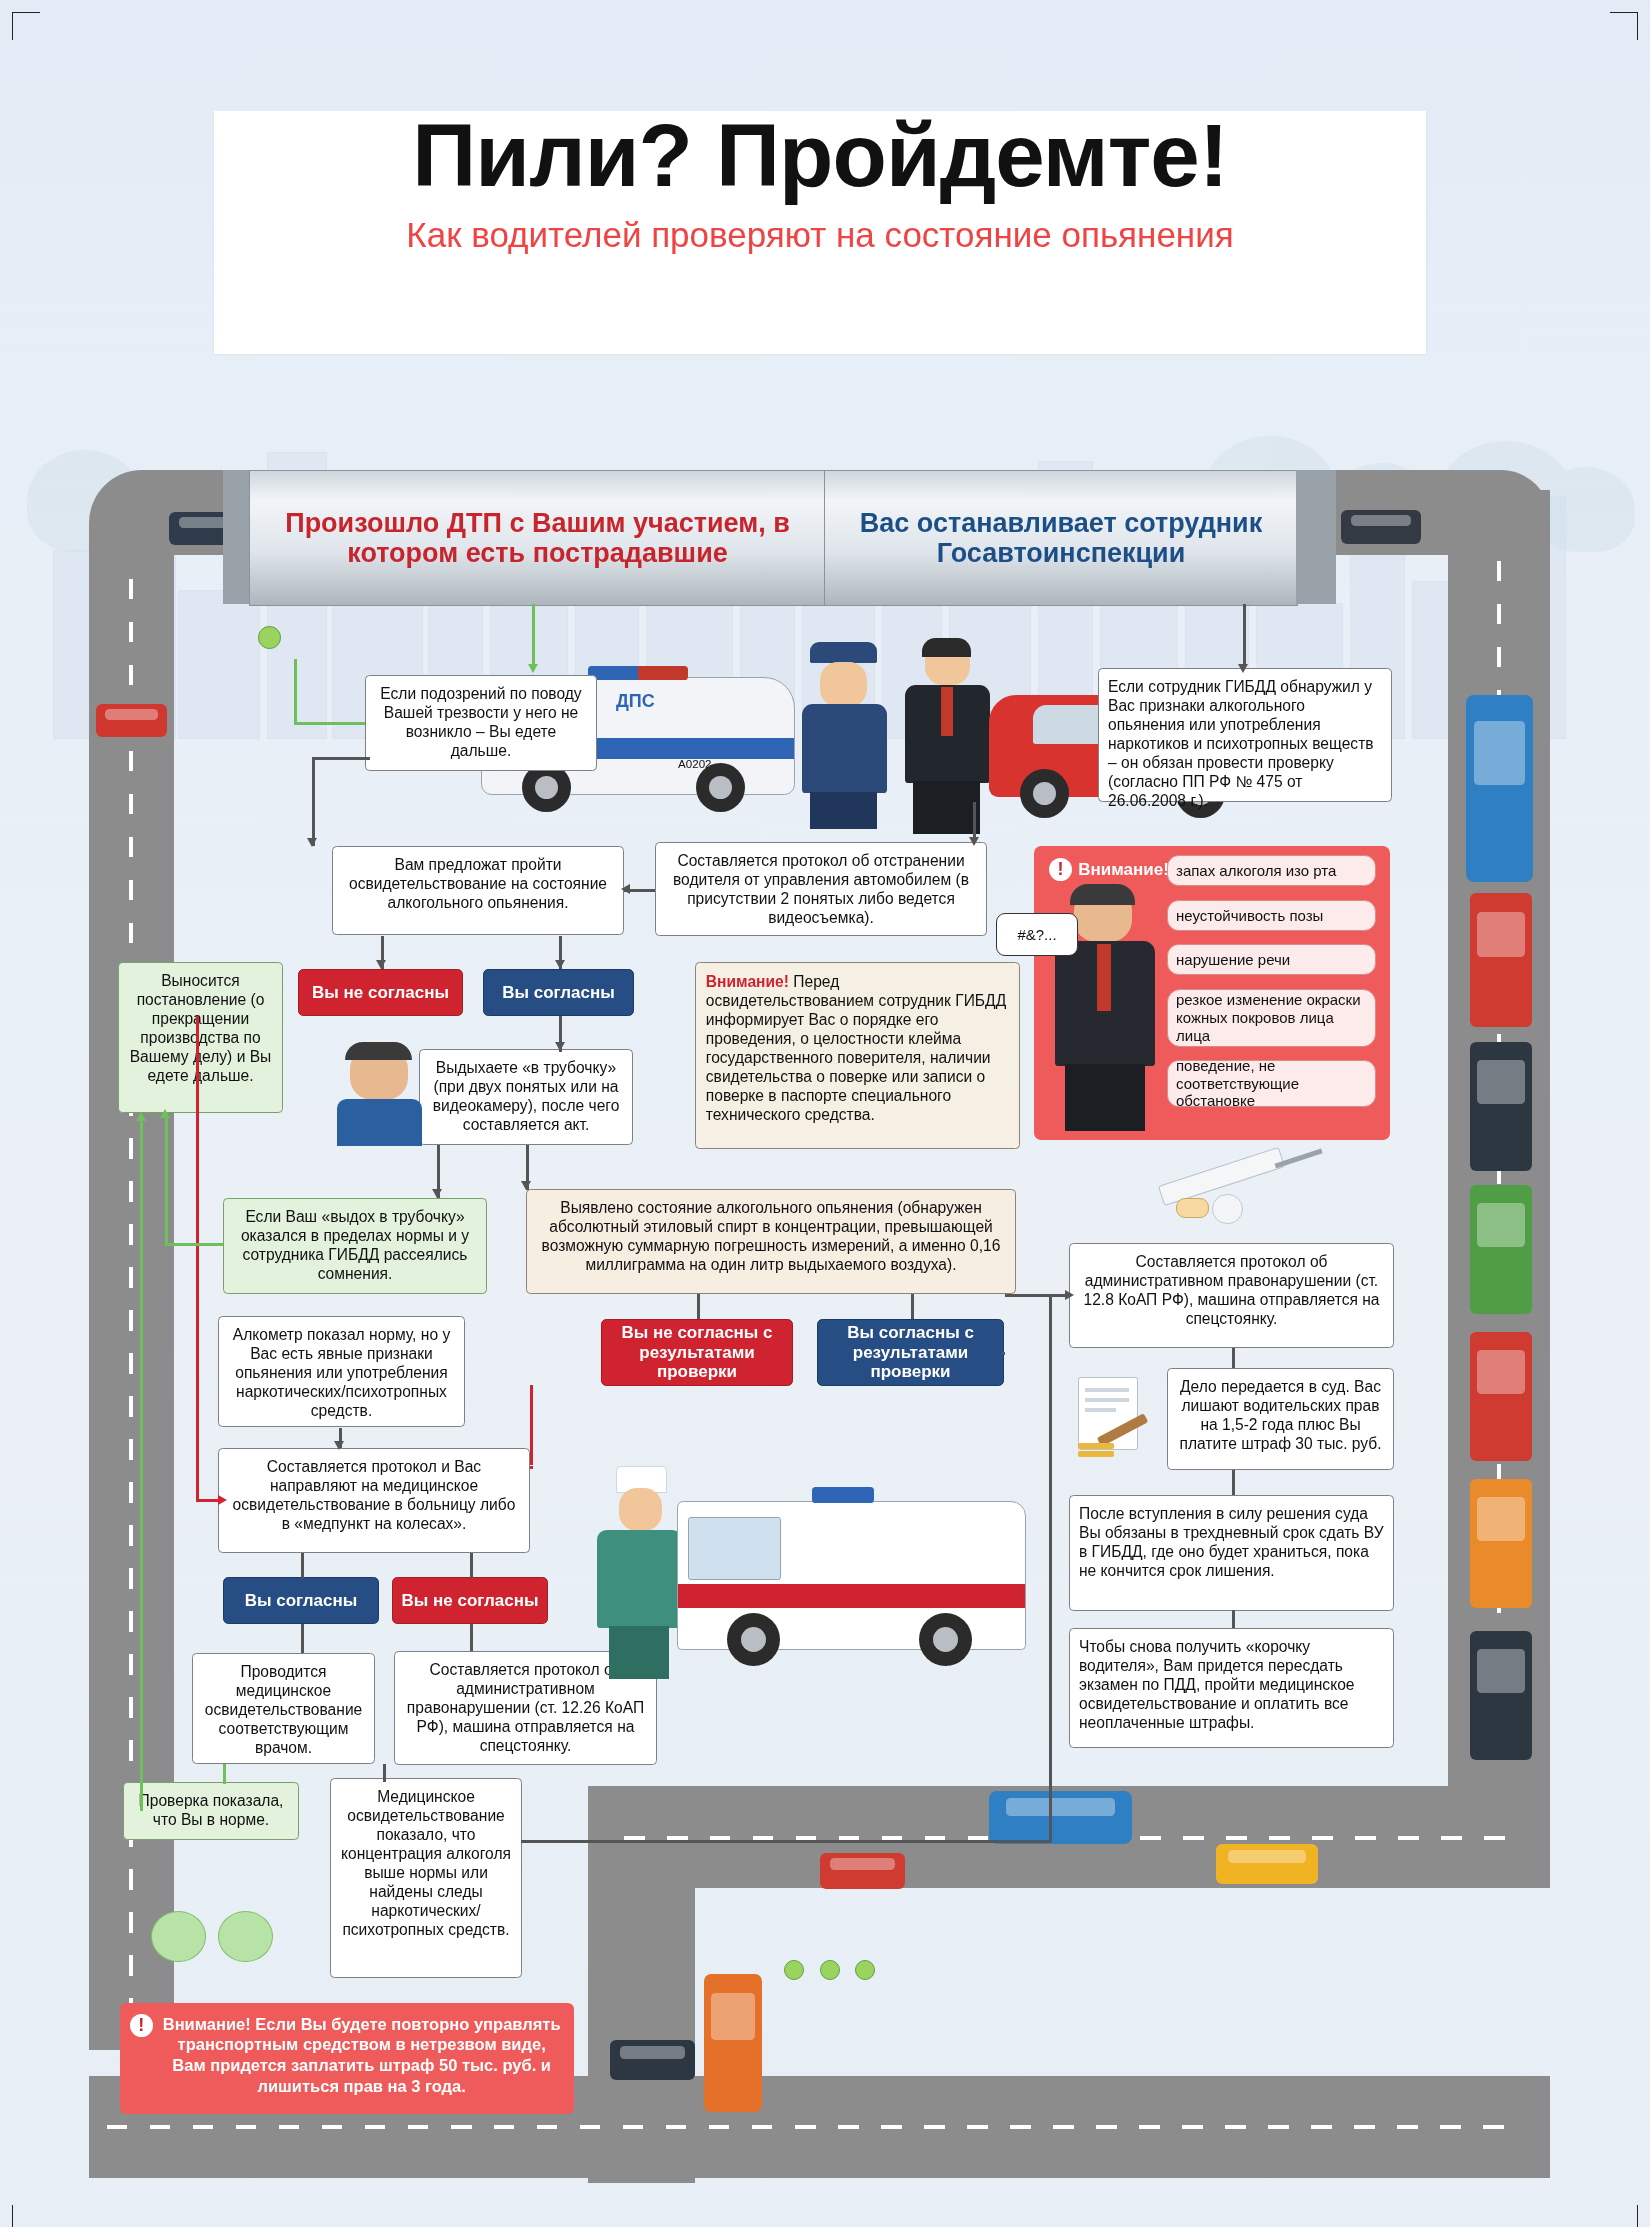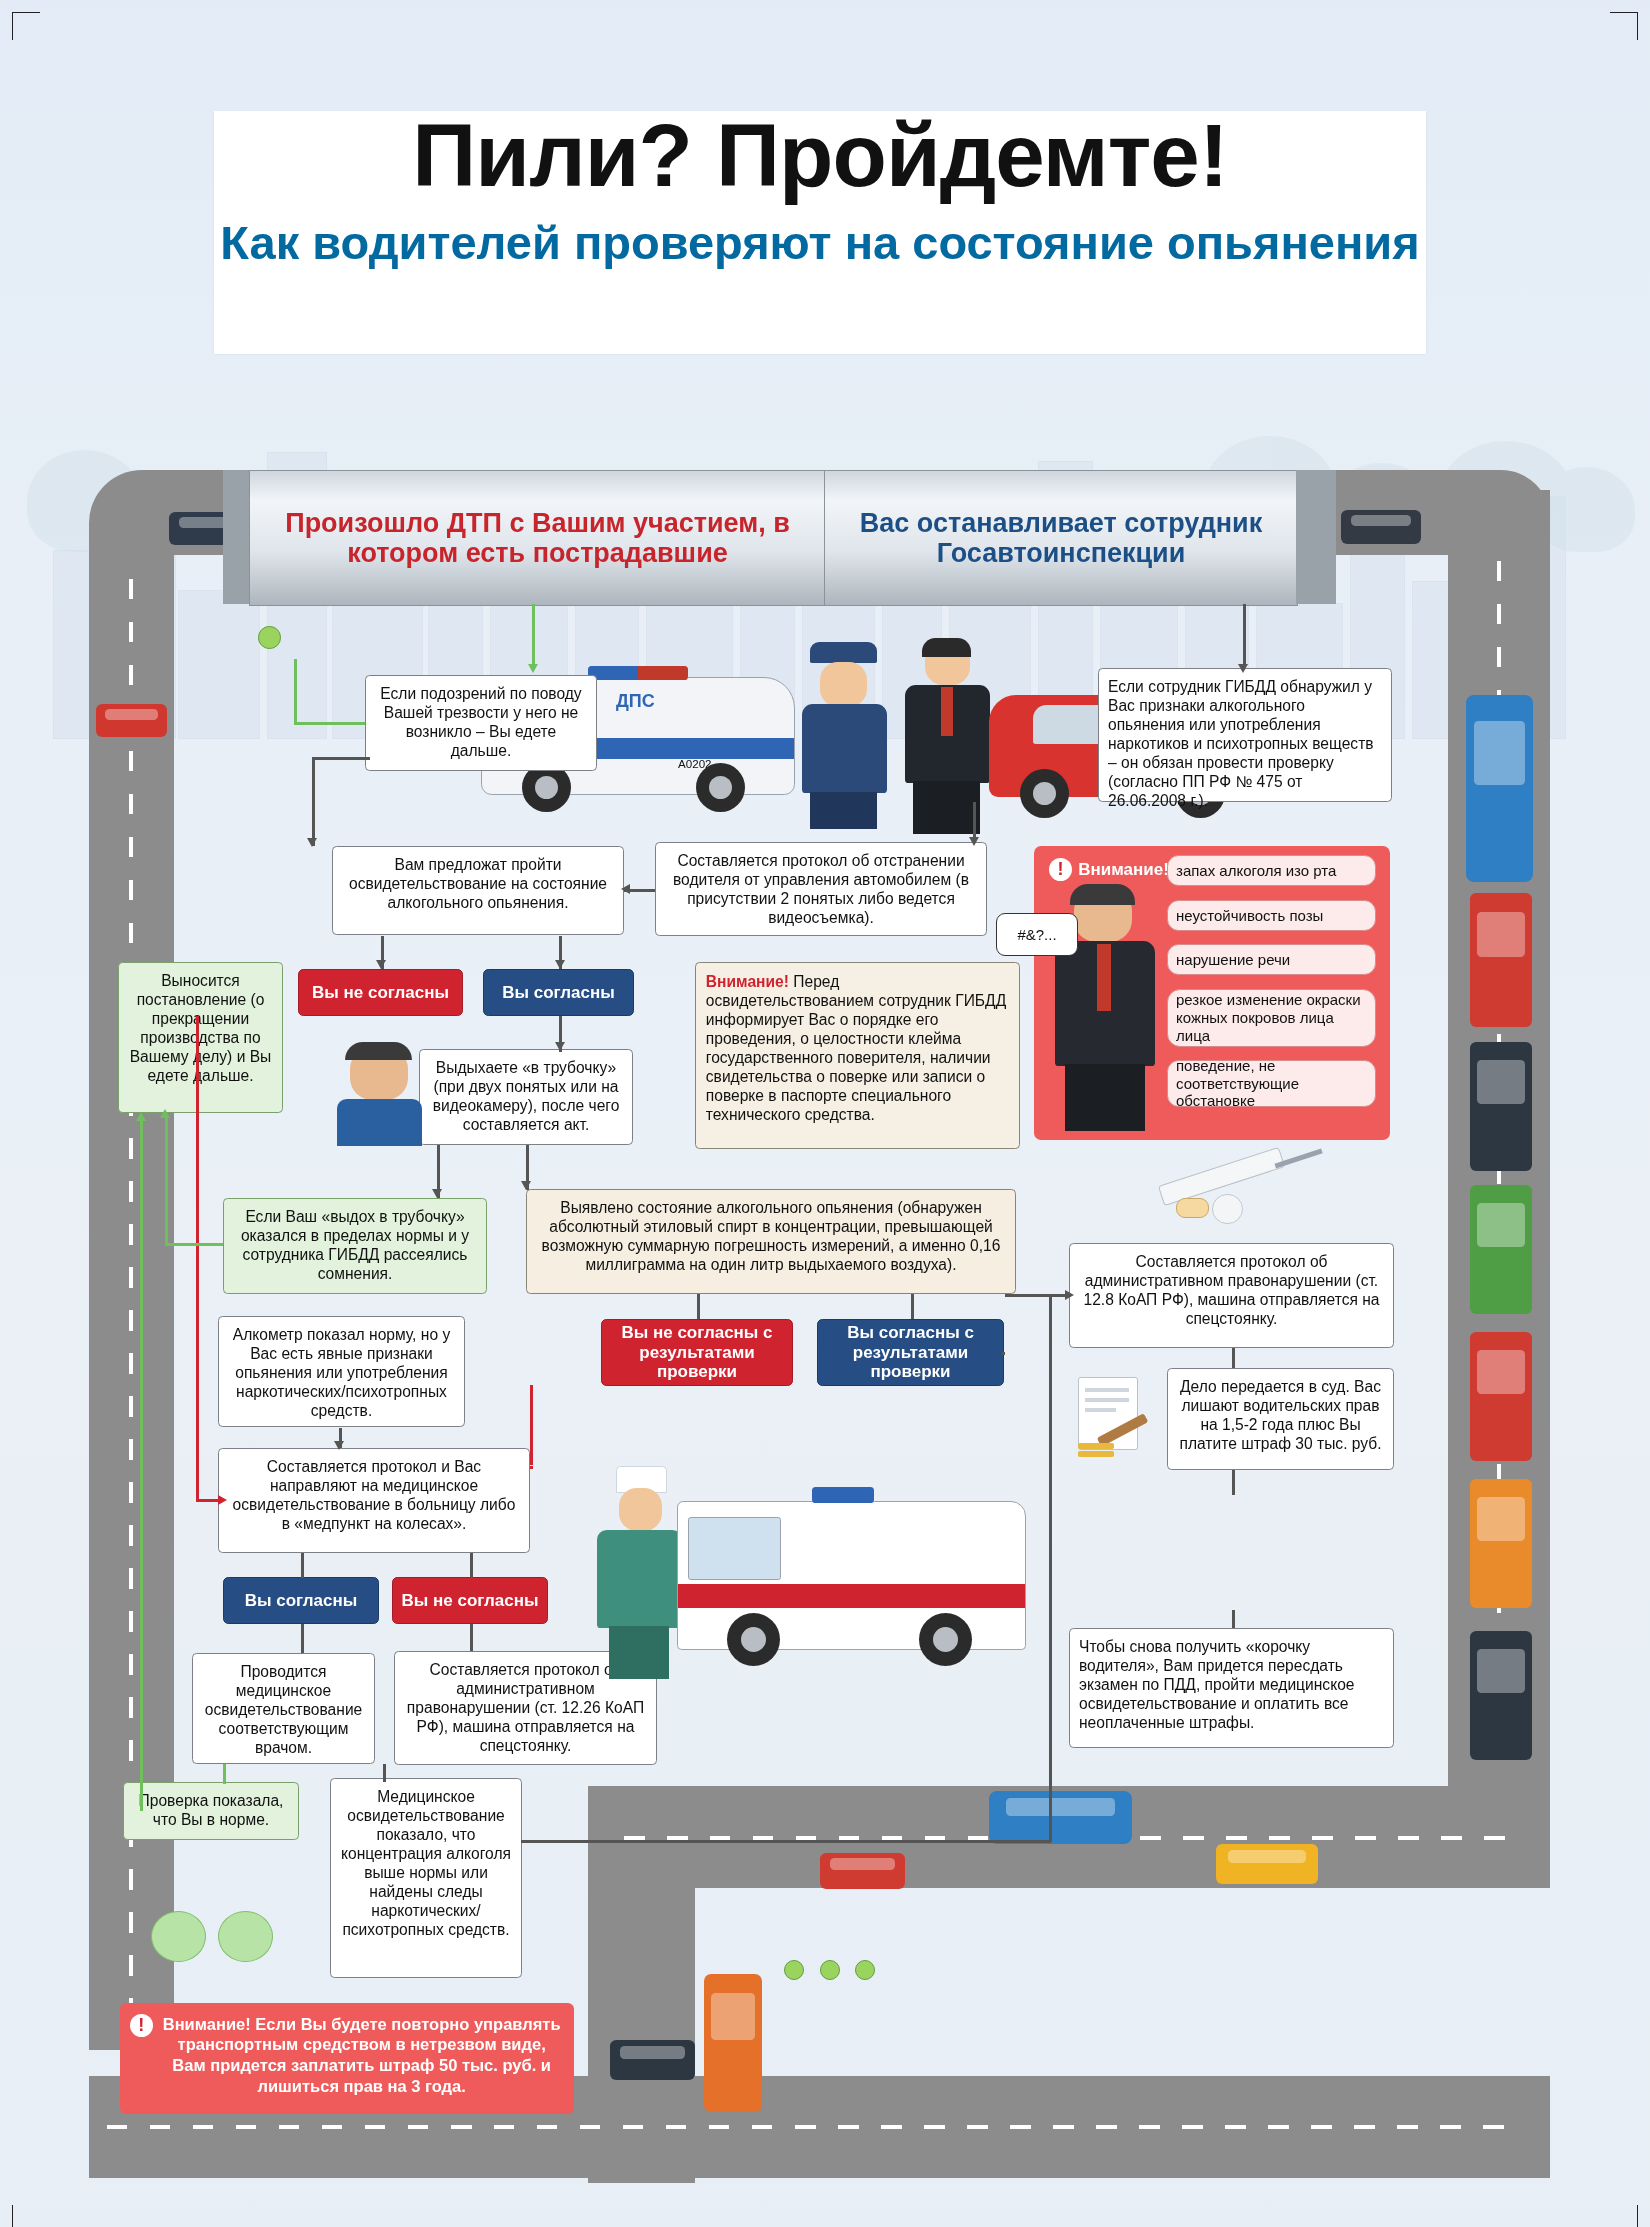--- a/index.html
+++ b/index.html
@@ -38,21 +38,21 @@
   .title-box{
     position:absolute;left:214px;top:111px;width:1212px;height:243px;
     background:#ffffff;display:flex;flex-direction:column;align-items:center;
     box-shadow:0 0.9px 2.7px rgba(0,0,0,.07);
   }
   .title-main{
     font-size:89px;font-weight:bold;letter-spacing:-0.9px;color:#111;line-height:1;
     font-family:"Liberation Sans", sans-serif;
   }
   .title-sub{
-    font-size:47px;color:#0369a1;margin-top:15px;font-weight:bold;
+    font-size:35px;color:#ef4444;margin-top:15px;font-weight:normal;
   }
 
   
   .road{position:absolute;background:#8c8c8c;}
   .road-dash{position:absolute;background:repeating-linear-gradient(to right,#fff 0 20.5px,transparent 20.5px 43px);height:3.6px;}
   .road-dash-v{position:absolute;background:repeating-linear-gradient(to bottom,#fff 0 20.5px,transparent 20.5px 43px);width:3.6px;}
 
   
   .veh{position:absolute;border-radius:6.2px;}
   .veh:after{content:"";position:absolute;left:12%;top:14%;width:76%;height:34%;background:rgba(255,255,255,.35);border-radius:4.5px;}
@@ -305,20 +305,21 @@
 
   <div class="pill red" style="left:601px;top:1319px;width:192px;height:67px;">Вы не согласны с результатами проверки</div>
   <div class="pill blue" style="left:817px;top:1319px;width:187px;height:67px;">Вы согласны с результатами проверки</div>
 
   <div class="box" style="left:218px;top:1316px;width:247px;height:111px;">Алкометр показал норму, но у Вас есть явные признаки опьянения или употребления наркотических/психотропных средств.</div>
 
   <div class="box" style="left:1069px;top:1243px;width:325px;height:105px;">Составляется протокол об административном правонарушении (ст. 12.8 КоАП РФ), машина отправляется на спецстоянку.</div>
 
   <div class="box" style="left:1167px;top:1368px;width:227px;height:102px;">Дело передается в суд. Вас лишают водительских прав на 1,5-2 года плюс Вы платите штраф 30 тыс. руб.</div>
 
+  <div class="box" style="left:1069px;top:1495px;width:325px;height:116px;text-align:left;">После вступления в силу решения суда Вы обязаны в трехдневный срок сдать ВУ в ГИБДД, где оно будет храниться, пока не кончится срок лишения.</div>
 
   <div class="box" style="left:1069px;top:1628px;width:325px;height:120px;text-align:left;">Чтобы снова получить «корочку водителя», Вам придется пересдать экзамен по ПДД, пройти медицинское освидетельствование и оплатить все неоплаченные штрафы.</div>
 
   <div class="box" style="left:218px;top:1448px;width:312px;height:105px;">Составляется протокол и Вас направляют на медицинское освидетельствование в больницу либо в «медпункт на колесах».</div>
 
   <div class="pill blue" style="left:223px;top:1577px;width:156px;height:47px;">Вы согласны</div>
   <div class="pill red" style="left:392px;top:1577px;width:156px;height:47px;">Вы не согласны</div>
 
   <div class="box" style="left:192px;top:1653px;width:183px;height:111px;">Проводится медицинское освидетельствование соответствующим врачом.</div>
 

